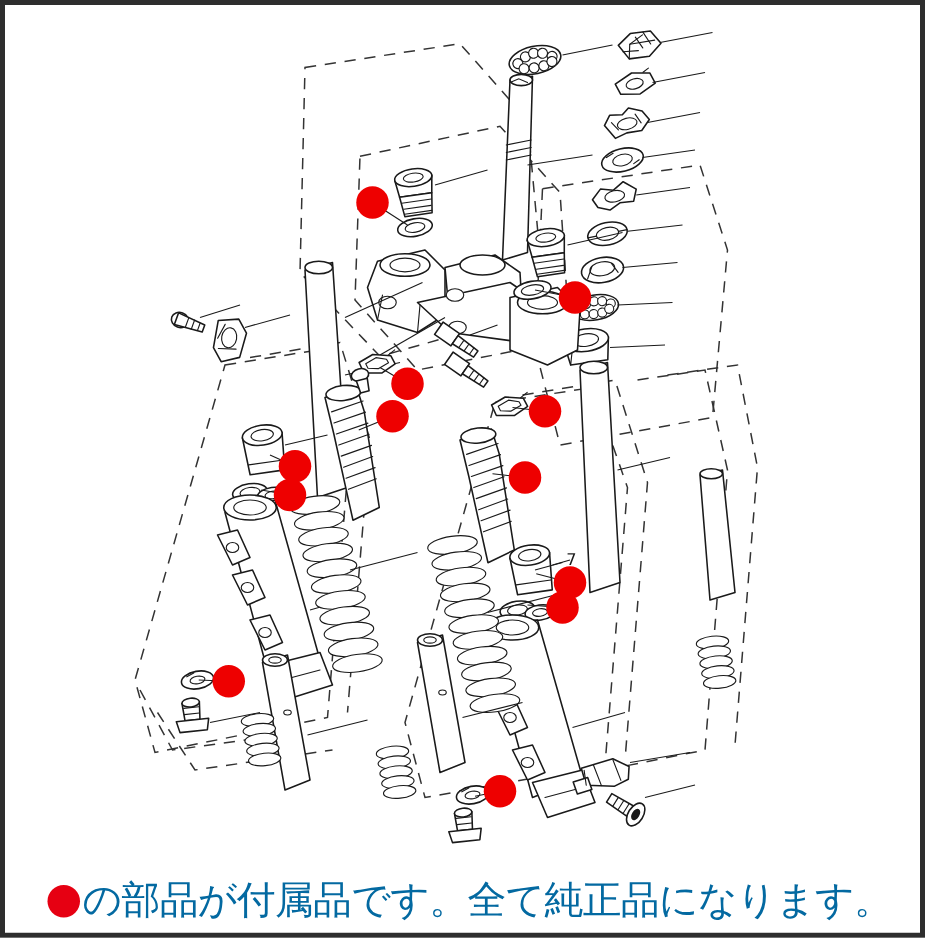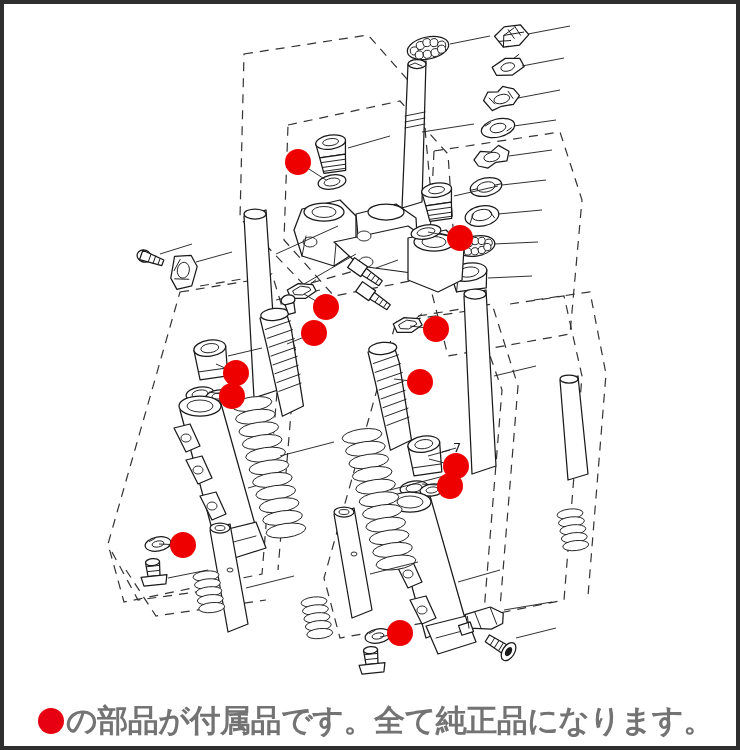--- a/index.html
+++ b/index.html
@@ -39,22 +39,22 @@
     width:26px;height:26px;
     border-radius:50%;
     background:#e60012;
     margin-right:2px;
     position:relative;
     top:1px;
   }
   #caption-text{
     font-family:"DejaVu Sans","Liberation Sans",sans-serif;
     font-size:31px;
-    font-weight:700;
-    color:#737373;
+    font-weight:400;
+    color:#0369a1;
     letter-spacing:-0.5px;
     white-space:nowrap;
     line-height:1;
   }
 </style>
 </head>
 <body>
 
 <div id="page">
 

